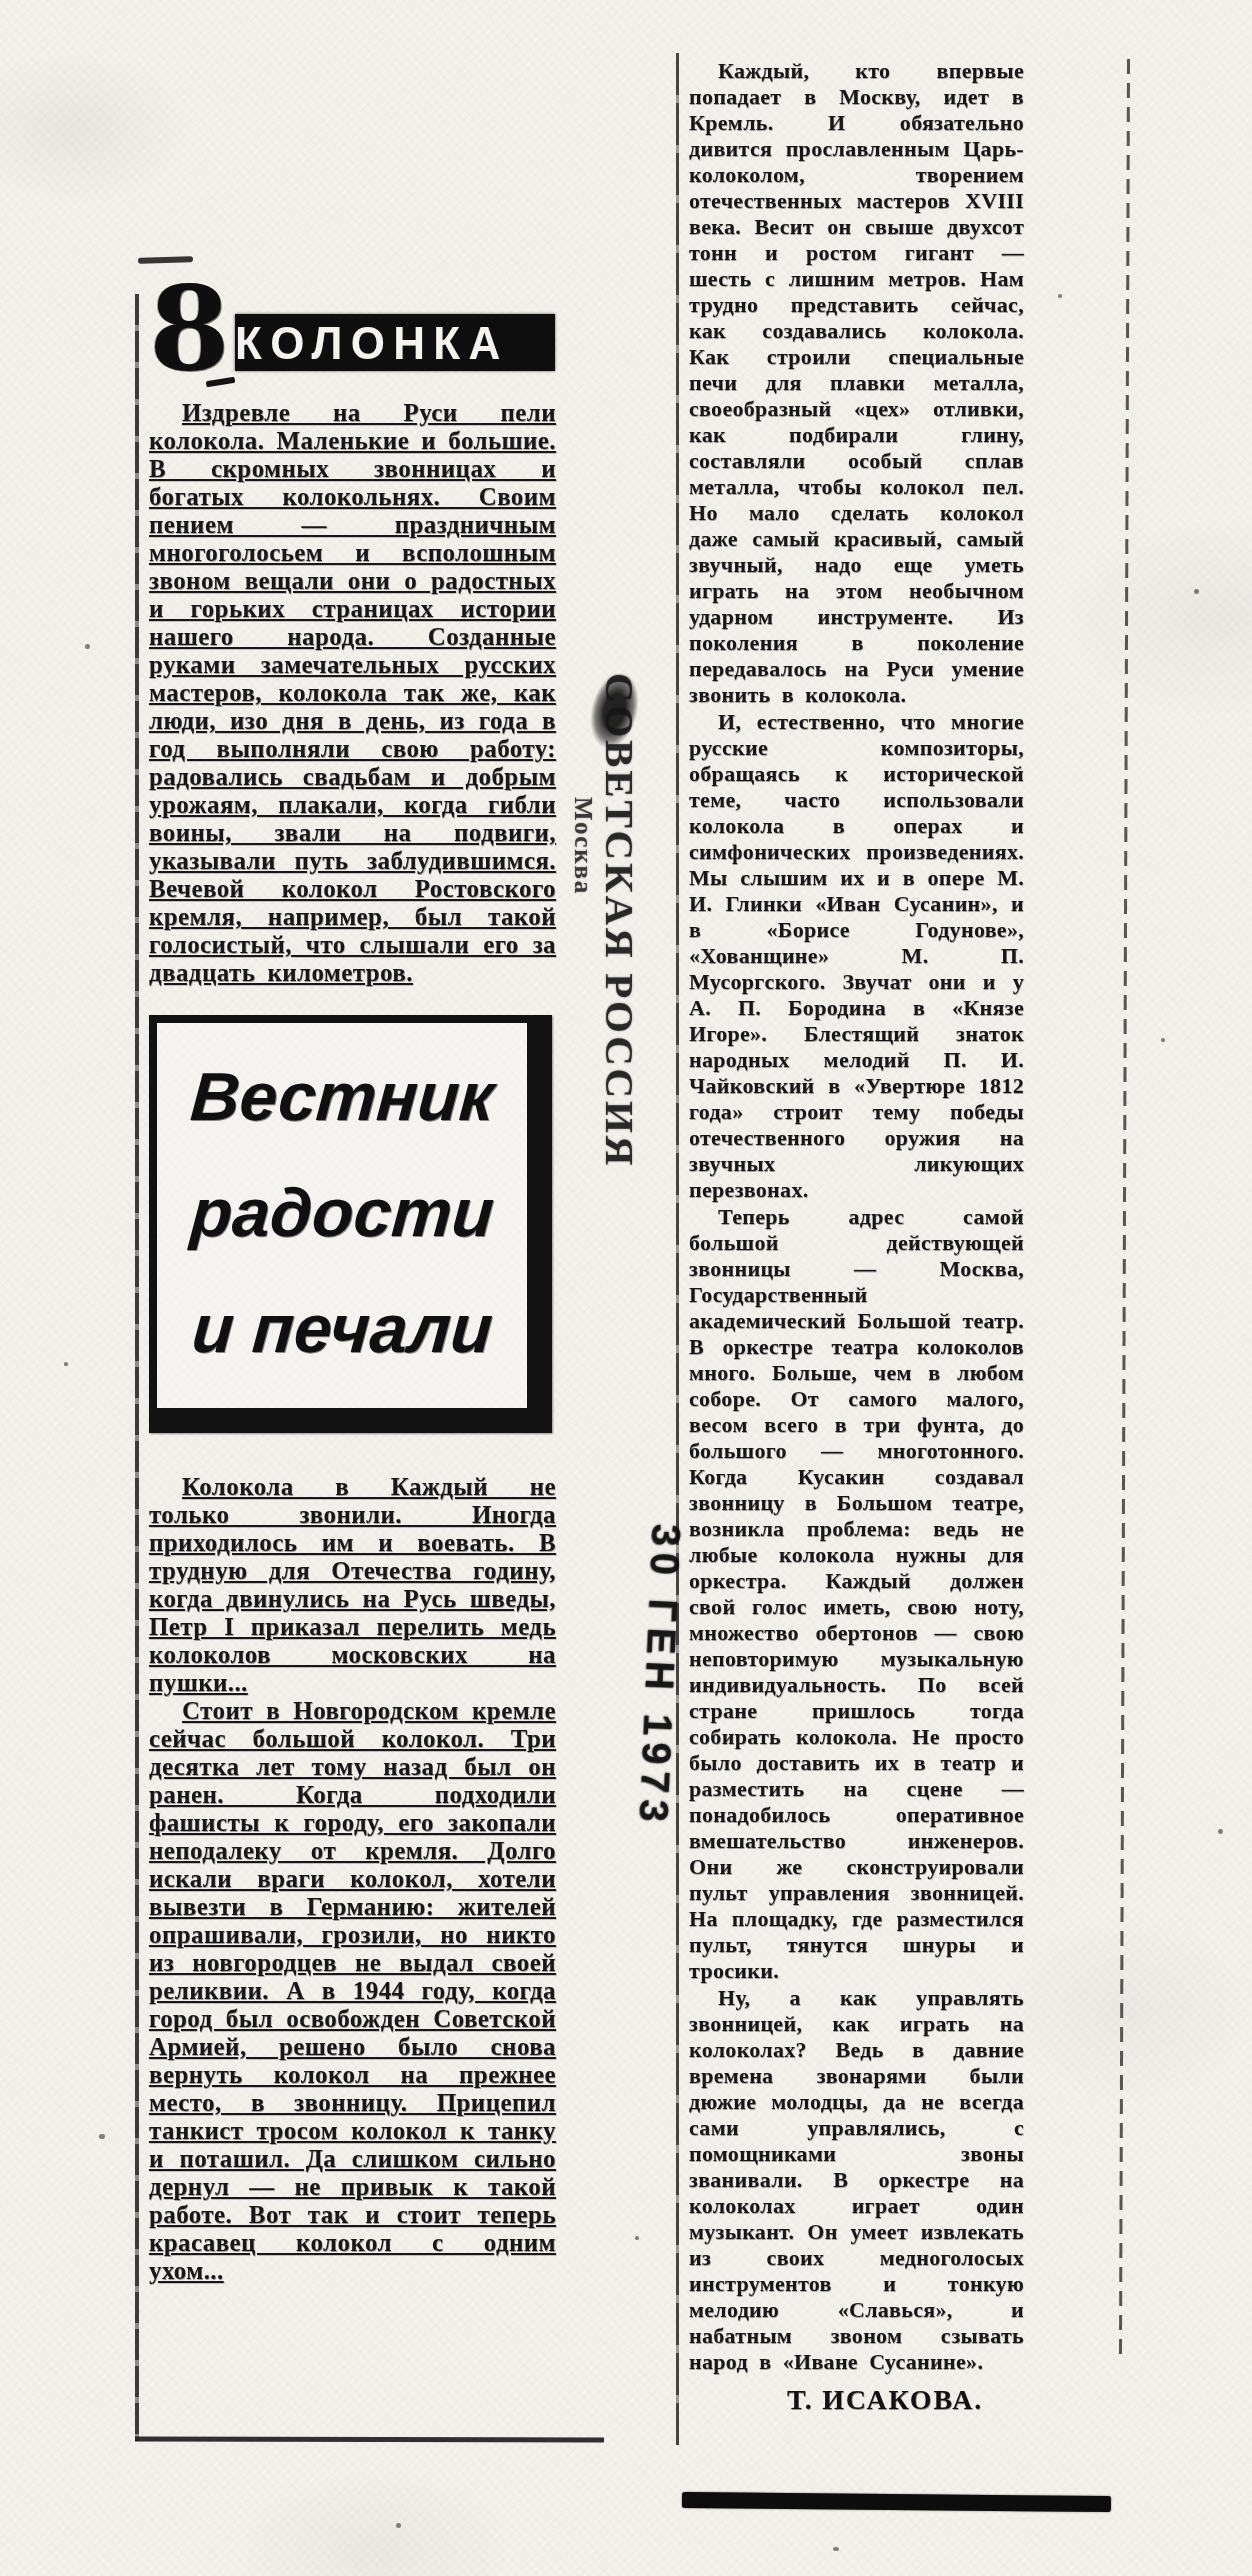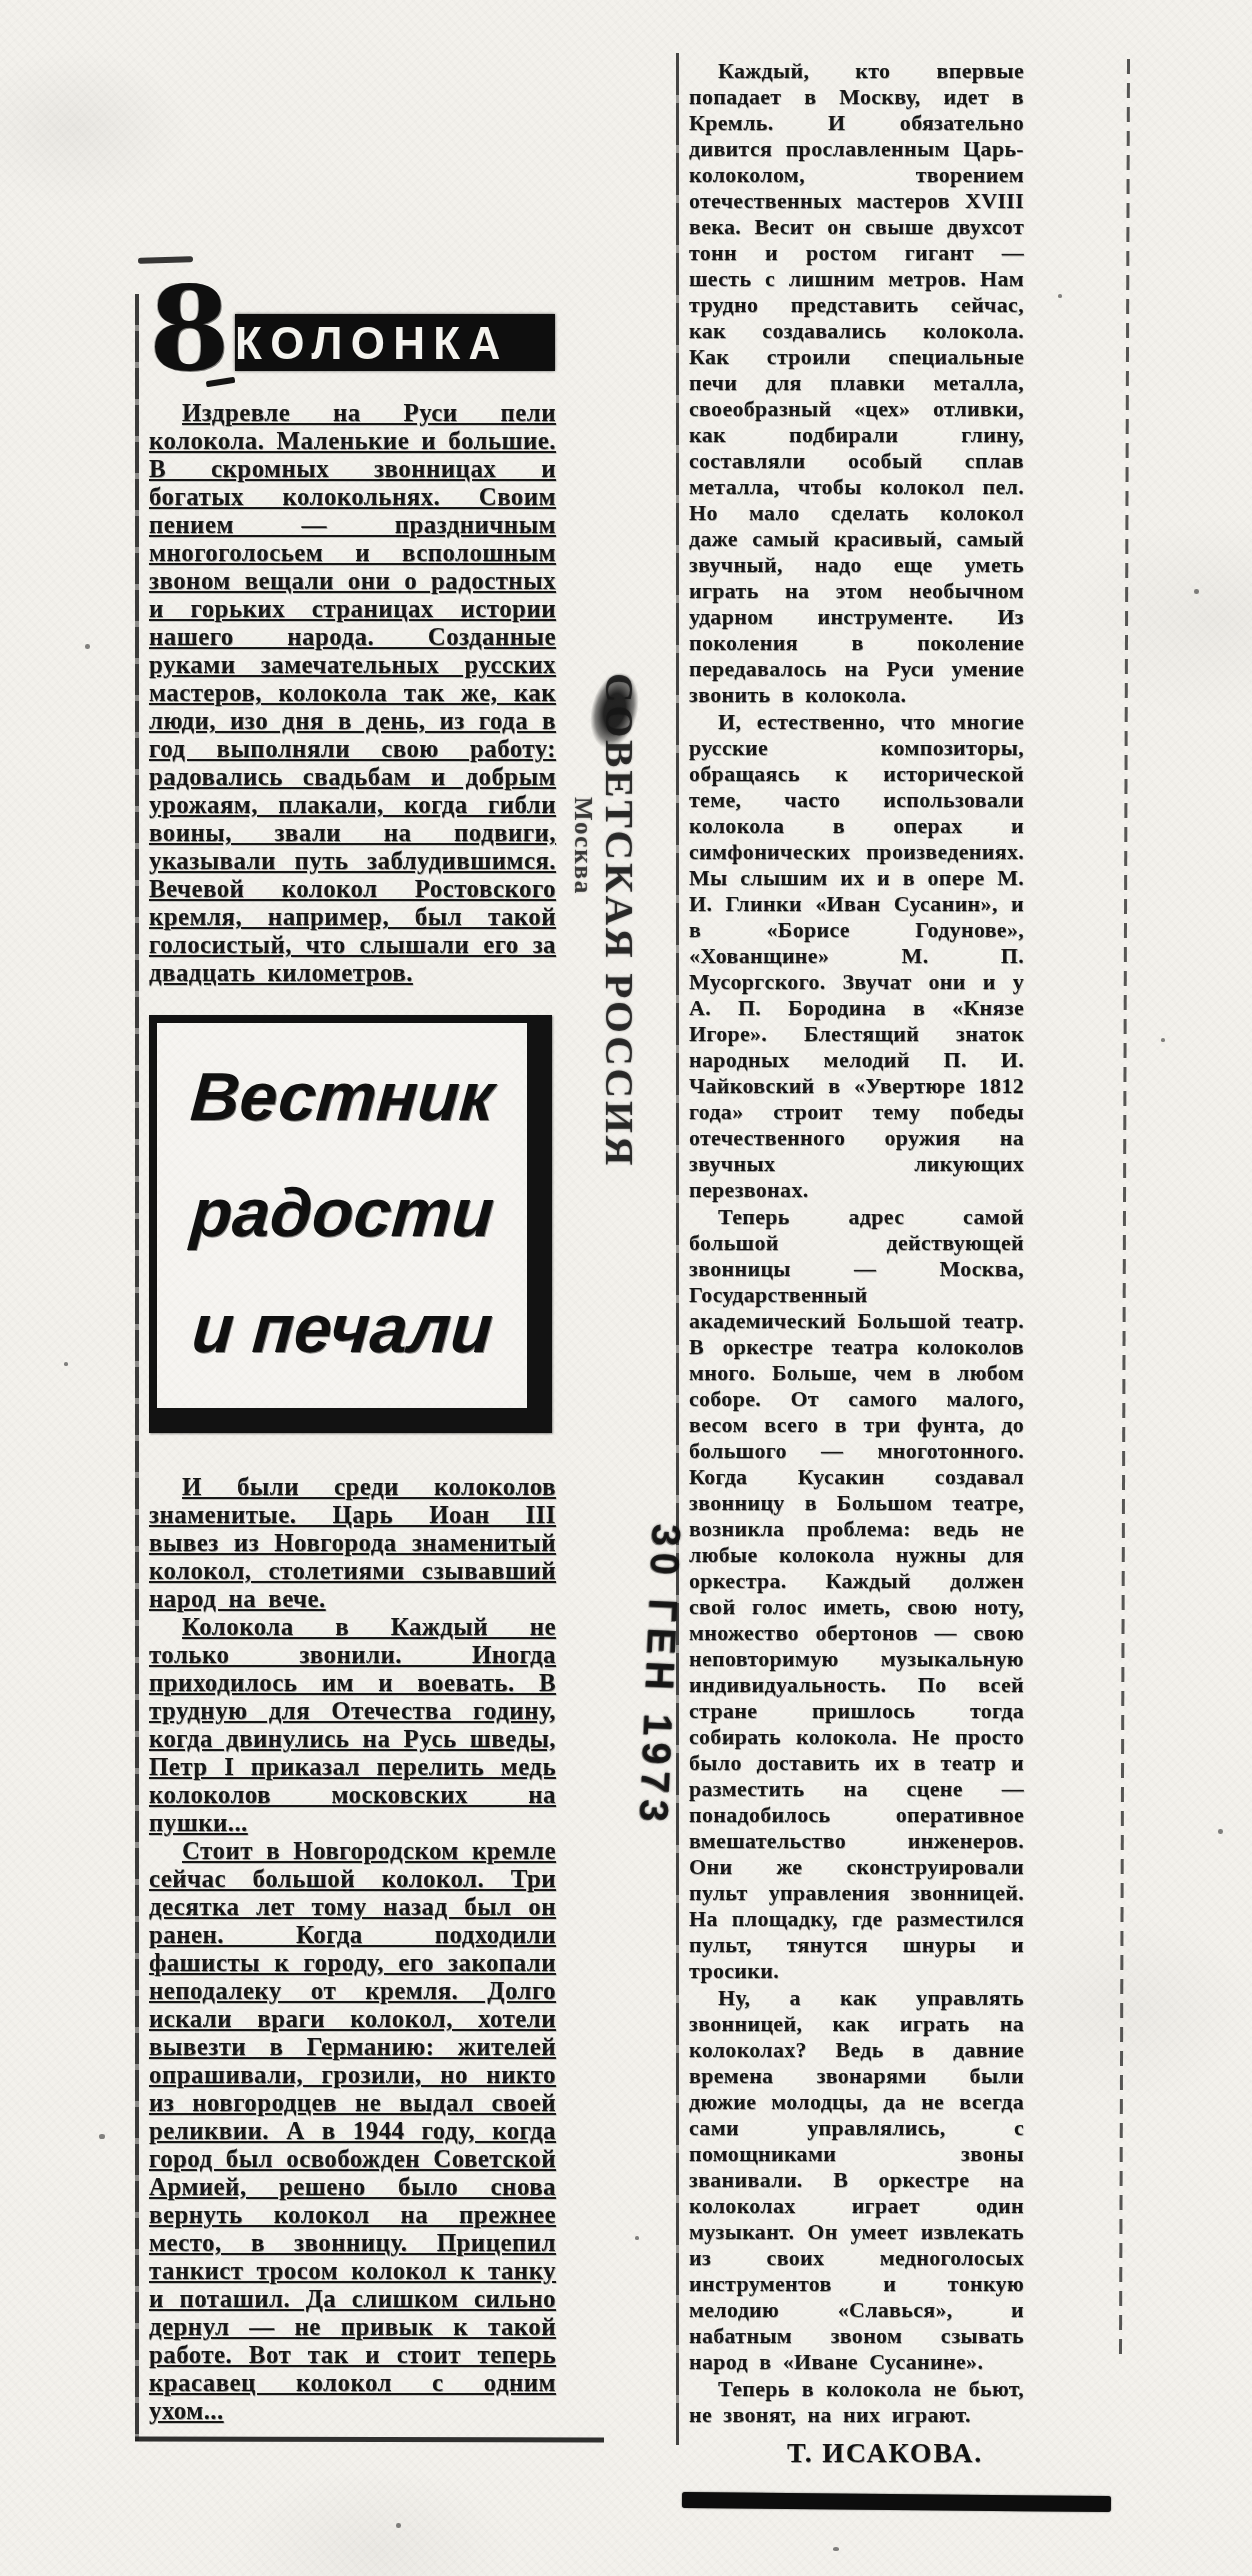--- a/index.html
+++ b/index.html
@@ -111,31 +111,29 @@
     </div>
 
     <p class="lp">Издревле на Руси пели колокола. Маленькие и большие. В скромных звонницах и богатых колокольнях. Своим пением — праздничным многоголосьем и всполошным звоном вещали они о радостных и горьких страницах истории нашего народа. Созданные руками замечательных русских мастеров, колокола так же, как люди, изо дня в день, из года в год выполняли свою работу: радовались свадьбам и добрым урожаям, плакали, когда гибли воины, звали на подвиги, указывали путь заблудившимся. Вечевой колокол Ростовского кремля, например, был такой голосистый, что слышали его за двадцать километров.</p>
 
     <div class="feature-box">
       <div class="t">Вестник</div>
       <div class="t">радости</div>
       <div class="t">и печали</div>
     </div>
 
-    <p class="lp">И были среди колоколов знаменитые. Царь Иоан III вывез из Новгорода знаменитый колокол, столетиями сзывавший народ на вече.</p>
     <p class="lp">Колокола в Каждый не только звонили. Иногда приходилось им и воевать. В трудную для Отечества годину, когда двинулись на Русь шведы, Петр I приказал перелить медь колоколов московских на пушки...</p>
     <p class="lp">Стоит в Новгородском кремле сейчас большой колокол. Три десятка лет тому назад был он ранен. Когда подходили фашисты к городу, его закопали неподалеку от кремля. Долго искали враги колокол, хотели вывезти в Германию: жителей опрашивали, грозили, но никто из новгородцев не выдал своей реликвии. А в 1944 году, когда город был освобожден Советской Армией, решено было снова вернуть колокол на прежнее место, в звонницу. Прицепил танкист тросом колокол к танку и поташил. Да слишком сильно дернул — не привык к такой работе. Вот так и стоит теперь красавец колокол с одним ухом...</p>
   </div>
 
   <div class="right-col">
     <p class="rp">Каждый, кто впервые попадает в Москву, идет в Кремль. И обязательно дивится прославленным Царь-колоколом, творением отечественных мастеров XVIII века. Весит он свыше двухсот тонн и ростом гигант — шесть с лишним метров. Нам трудно представить сейчас, как создавались колокола. Как строили специальные печи для плавки металла, своеобразный «цех» отливки, как подбирали глину, составляли особый сплав металла, чтобы колокол пел. Но мало сделать колокол даже самый красивый, самый звучный, надо еще уметь играть на этом необычном ударном инструменте. Из поколения в поколение передавалось на Руси умение звонить в колокола.</p>
     <p class="rp">И, естественно, что многие русские композиторы, обращаясь к исторической теме, часто использовали колокола в операх и симфонических произведениях. Мы слышим их и в опере М. И. Глинки «Иван Сусанин», и в «Борисе Годунове», «Хованщине» М. П. Мусоргского. Звучат они и у А. П. Бородина в «Князе Игоре». Блестящий знаток народных мелодий П. И. Чайковский в «Увертюре 1812 года» строит тему победы отечественного оружия на звучных ликующих перезвонах.</p>
     <p class="rp">Теперь адрес самой большой действующей звонницы — Москва, Государственный академический Большой театр. В оркестре театра колоколов много. Больше, чем в любом соборе. От самого малого, весом всего в три фунта, до большого — многотонного. Когда Кусакин создавал звонницу в Большом театре, возникла проблема: ведь не любые колокола нужны для оркестра. Каждый должен свой голос иметь, свою ноту, множество обертонов — свою неповторимую музыкальную индивидуальность. По всей стране пришлось тогда собирать колокола. Не просто было доставить их в театр и разместить на сцене — понадобилось оперативное вмешательство инженеров. Они же сконструировали пульт управления звонницей. На площадку, где разместился пульт, тянутся шнуры и тросики.</p>
     <p class="rp">Ну, а как управлять звонницей, как играть на колоколах? Ведь в давние времена звонарями были дюжие молодцы, да не всегда сами управлялись, с помощниками звоны званивали. В оркестре на колоколах играет один музыкант. Он умеет извлекать из своих медноголосых инструментов и тонкую мелодию «Славься», и набатным звоном сзывать народ в «Иване Сусанине».</p>
-    <p class="rp">Теперь в колокола не бьют, не звонят, на них играют.</p>
     <div class="signature">Т. ИСАКОВА.</div>
   </div>
 
   <div class="stamp-blob"></div>
   <div class="stamp stamp-paper">СОВЕТСКАЯ РОССИЯ</div>
   <div class="stamp stamp-city">Москва</div>
   <div class="stamp stamp-date">30 ГЕН 1973</div>
 
 </div>
 

